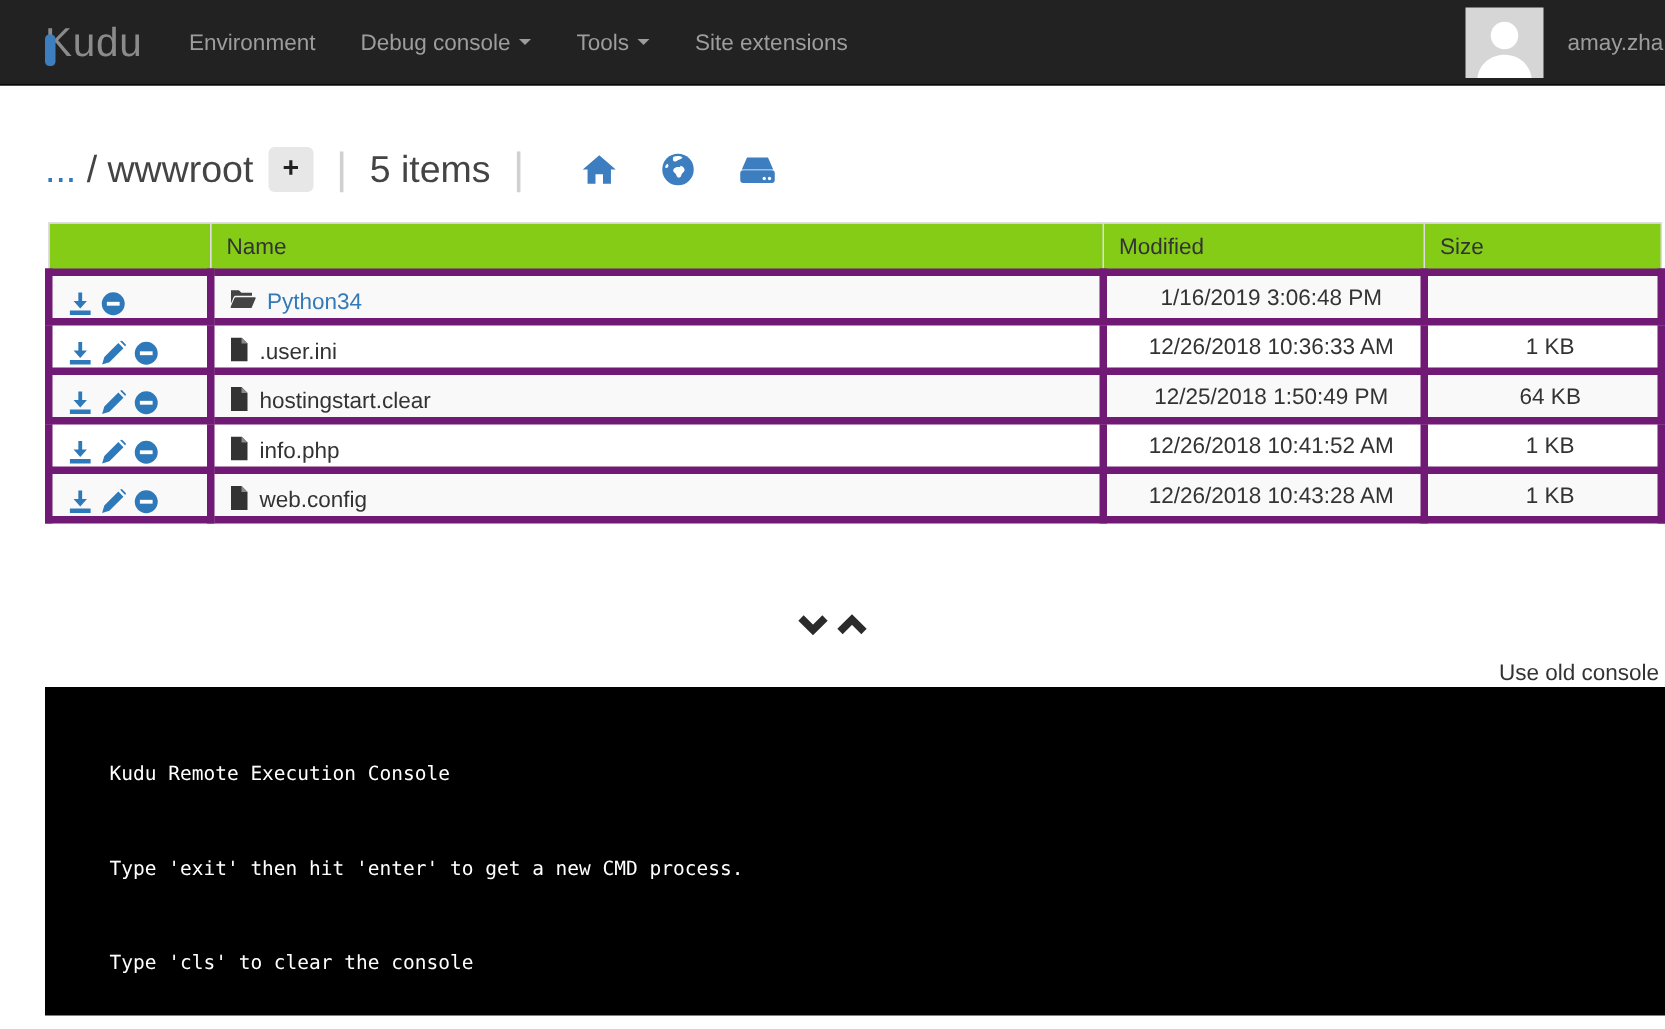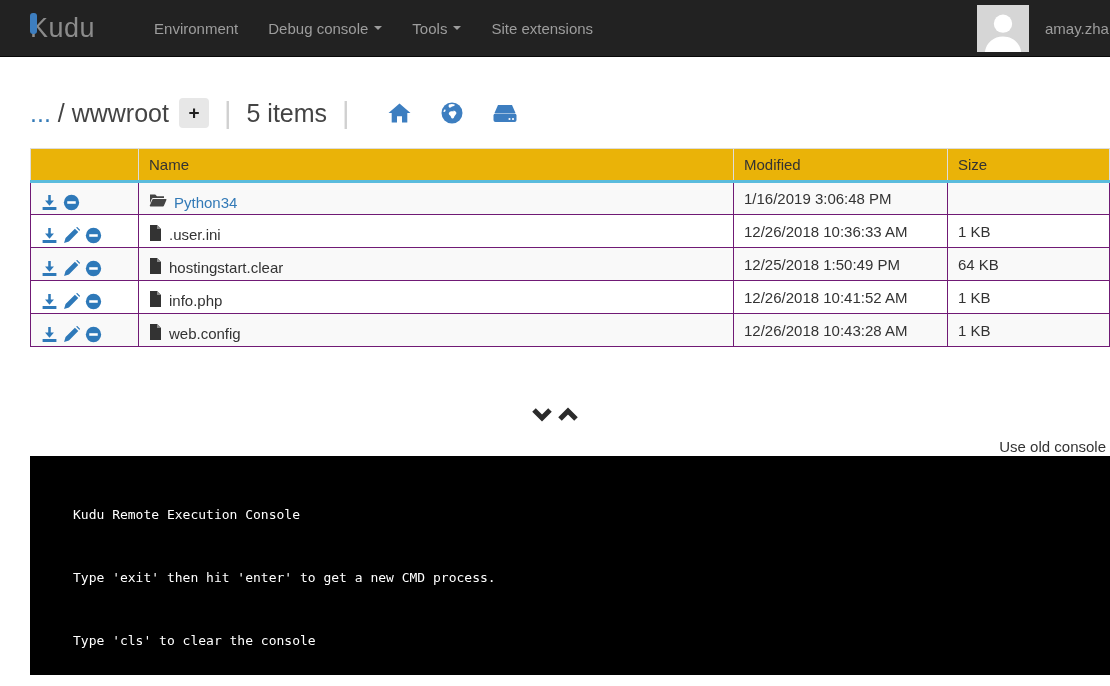--- a/index.html
+++ b/index.html
@@ -2,21 +2,21 @@
 <html><head>
 <meta charset="utf-8">
 <style>
   * { margin:0; padding:0; box-sizing:border-box; }
   html,body { width:1110px; height:686px; overflow:hidden; background:#fff;
     font-family:"Liberation Sans", sans-serif; }
 
   
   .navbar { position:relative; height:57px; background:#222; border-bottom:1px solid #080808;
     display:flex; align-items:center; padding-left:30px; }
-  .logo { display:flex; align-items:flex-start; margin-right:44px; cursor:pointer; }
+  .logo { display:flex; align-items:flex-end; margin-right:16px; cursor:pointer; }
   .logo-bar { width:7px; height:21px; background:#3d7ec0; border-radius:3px; margin-right:-1px; position:relative; z-index:1; }
   .logo-text { color:#8b8b8b; font-size:27px; letter-spacing:0.5px; margin-left:-6px; }
   .nav-item { color:#9d9d9d; font-size:15px; padding:0 15px; height:57px; display:flex;
     align-items:center; cursor:pointer; white-space:nowrap; }
   .caret { display:inline-block; width:0; height:0; margin-left:6px; border-left:4px solid transparent;
     border-right:4px solid transparent; border-top:4px solid #9d9d9d; }
   .avatar { position:absolute; left:977px; top:5px; width:52px; height:47px; background:#d6d6d6;
     display:flex; align-items:flex-end; justify-content:center; overflow:hidden; }
   .username { position:absolute; left:1045px; top:20px; color:#9d9d9d; font-size:15px; white-space:nowrap; }
 
@@ -26,23 +26,23 @@
   .crumb-ellipsis { color:#337ab7; cursor:pointer; }
   .add-btn { width:30px; height:30px; margin-left:10px; background:#e7e7e7; border:none; border-radius:4px;
     font-size:19px; font-weight:bold; color:#222; line-height:28px; cursor:pointer; }
   .sep { color:#d0d0d0; font-size:29px; font-weight:300; margin:0 15px; }
   .item-count { font-size:25px; color:#444; }
   .tool-icons { display:flex; align-items:center; margin-left:8px; }
   .tool-icon { margin:0 14px; cursor:pointer; display:flex; }
 
   
   table.files { margin:18px 0 0 30px; width:1080px; border-collapse:collapse; table-layout:fixed; font-size:15px; }
-  table.files th { background:#eab308; border:1px solid #ddd; border-bottom:3px solid #5bbcdd;
+  table.files th { background:#84cc16; border:1px solid #ddd; border-bottom:3px solid #5bbcdd;
     font-weight:normal; text-align:left; color:#333; height:33px; padding-left:10px; }
-  table.files td { border:1px solid #701a75; height:33px; padding-left:10px; color:#333; }
+  table.files td { border:5px solid #701a75; height:33px; padding-left:10px; color:#333;text-align:center; }
   table.files tr.odd td { background:#f9f9f9; }
   .col-actions { width:108px; }
   .col-name { width:595px; }
   .col-modified { width:214px; }
   .actions-cell { display:flex; align-items:center; gap:5px; padding-top:8px; }
   .action-icon { cursor:pointer; display:inline-flex; }
   .name-cell { display:flex; align-items:center; gap:7px; padding-top:7px; }
   .file-link { color:#337ab7; cursor:pointer; }
 
   

